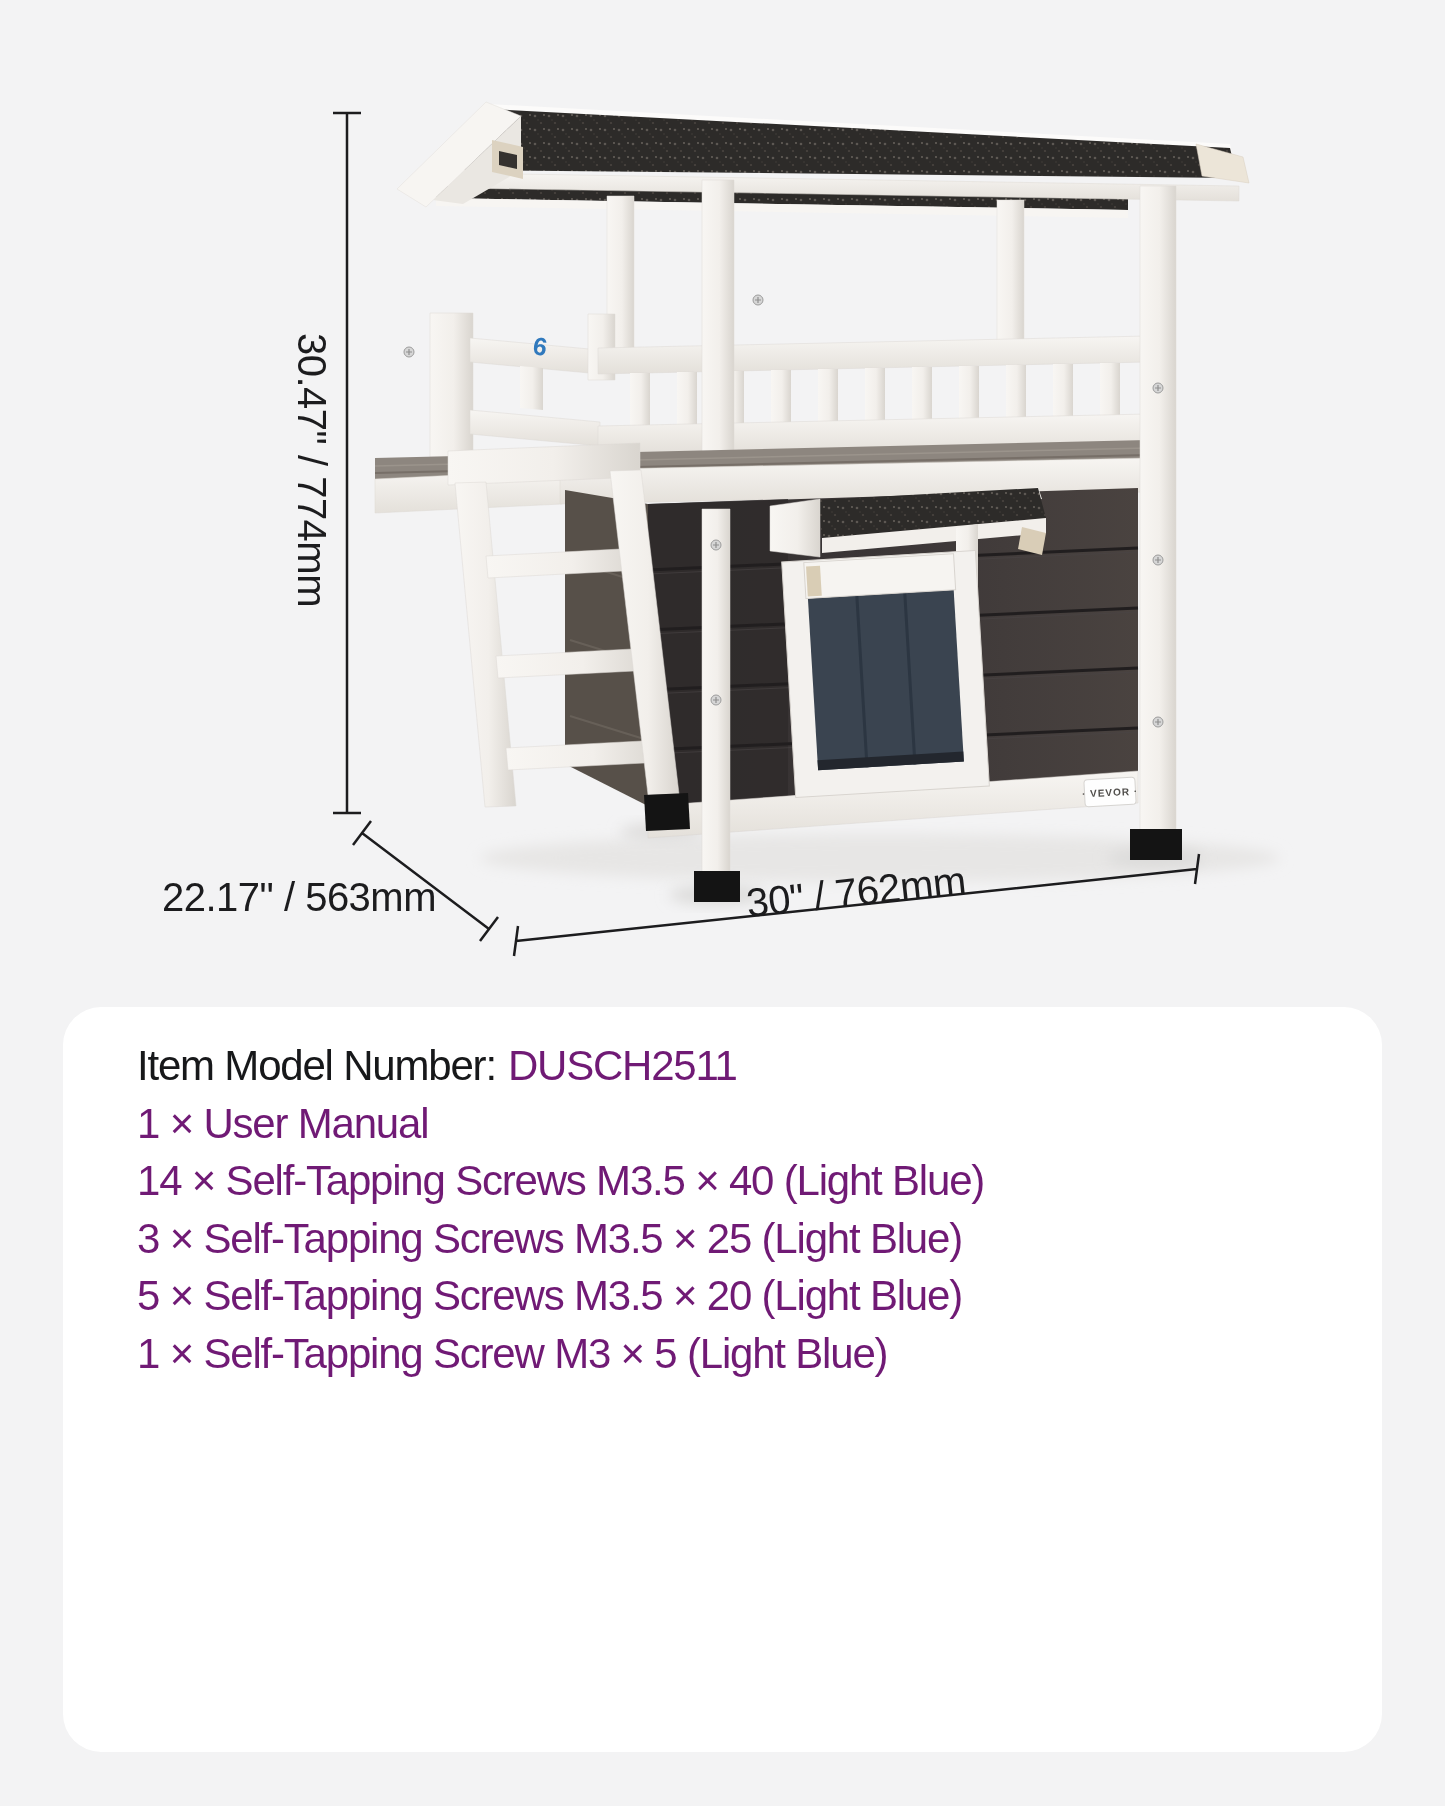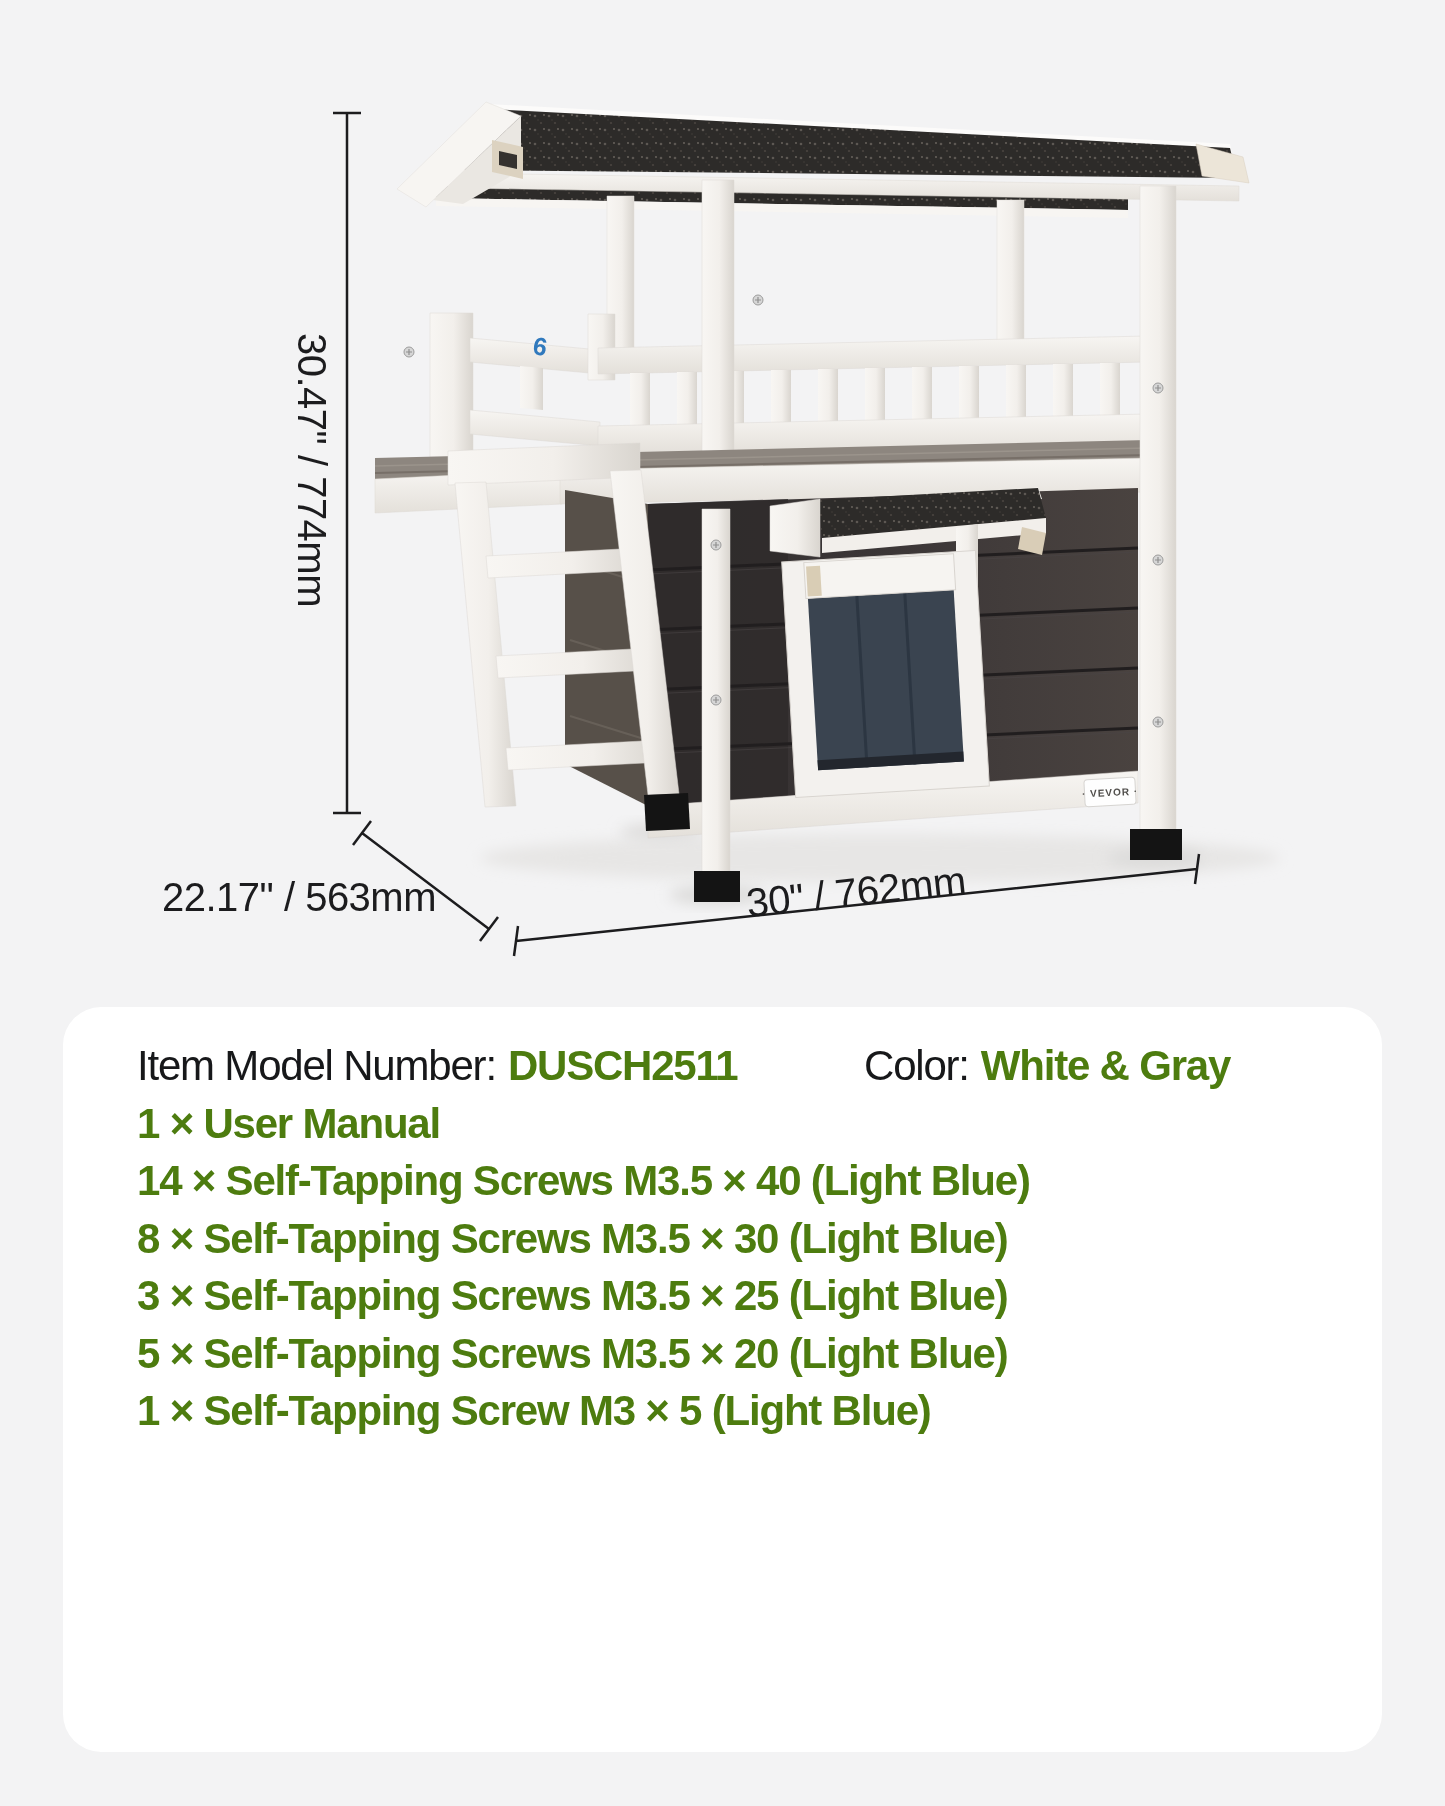--- a/index.html
+++ b/index.html
@@ -16,21 +16,21 @@
        display:flex;align-items:center;justify-content:center;
        font-size:10px;font-weight:bold;color:#514f4c;letter-spacing:1px;white-space:nowrap;}
   .part-6{position:absolute;left:533px;top:332px;font-size:25px;font-weight:bold;color:#3079bd;
        transform:rotate(10deg);}
   .card{position:absolute;left:63px;top:1007px;width:1319px;height:745px;background:#ffffff;
         border-radius:38px;}
   .card-inner{position:absolute;left:74px;top:30px;right:40px;}
   .row{height:57.5px;line-height:57.5px;font-size:42px;letter-spacing:-1.2px;white-space:nowrap;
        position:relative;color:#17181a;}
   .lbl{color:#17181a;margin-right:12px;margin-top:33px;}
-  .val{font-weight:bold;color:#4d7c0f;}
+  .val{font-weight:normal;color:#701a75;}
   .pair2{position:absolute;left:727px;top:0;}
 </style>
 </head>
 <body>
 
 <div class="canvas">
 
   <div class="figure">
     <svg width="1445" height="1010" viewBox="0 0 1445 1010">
       <defs>
@@ -206,31 +206,27 @@
     <div class="dim dim-w">30" / 762mm</div>
     <div class="vevor-plate">· VEVOR ·</div>
     <div class="part-6">6</div>
   </div>
 
   <div class="card">
     <div class="card-inner">
 
       <div class="row">
         <span class="lbl">Item Model Number:</span><span class="val">DUSCH2511</span>
-        <span class="pair2">
-          <span class="lbl">Color:</span><span class="val">White &amp; Gray</span>
-        </span>
       </div>
 
 
 
 
 
       <div class="row"><span class="val">1 × User Manual</span></div>
       <div class="row"><span class="val">14 × Self-Tapping Screws M3.5 × 40 (Light Blue)</span></div>
-      <div class="row"><span class="val">8 × Self-Tapping Screws M3.5 × 30 (Light Blue)</span></div>
       <div class="row"><span class="val">3 × Self-Tapping Screws M3.5 × 25 (Light Blue)</span></div>
       <div class="row"><span class="val">5 × Self-Tapping Screws M3.5 × 20 (Light Blue)</span></div>
       <div class="row"><span class="val">1 × Self-Tapping Screw M3 × 5 (Light Blue)</span></div>
 
     </div>
   </div>
 </div>
 
 </body></html>

